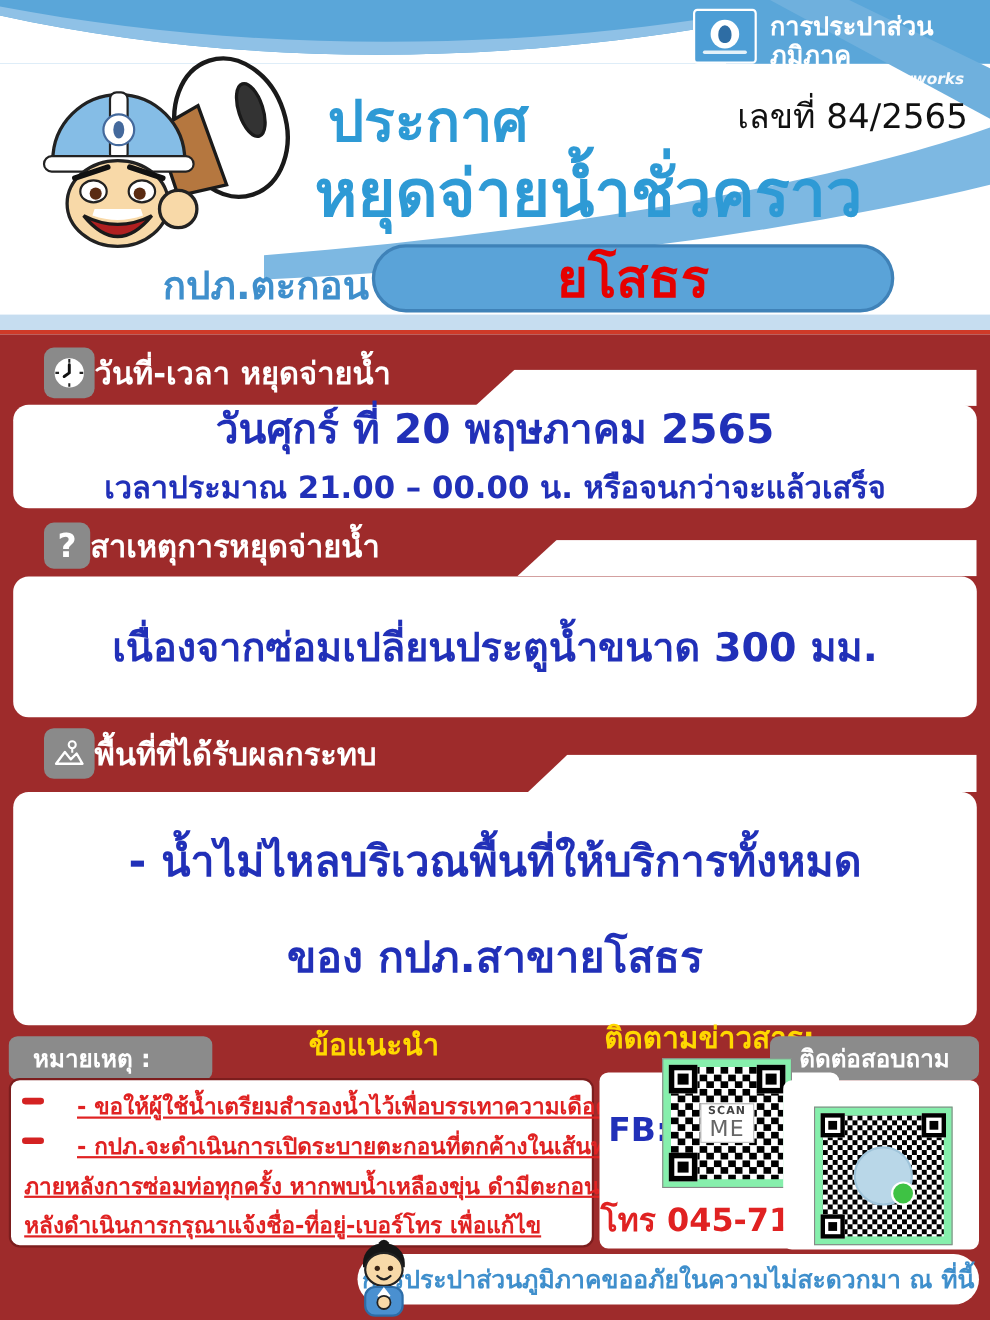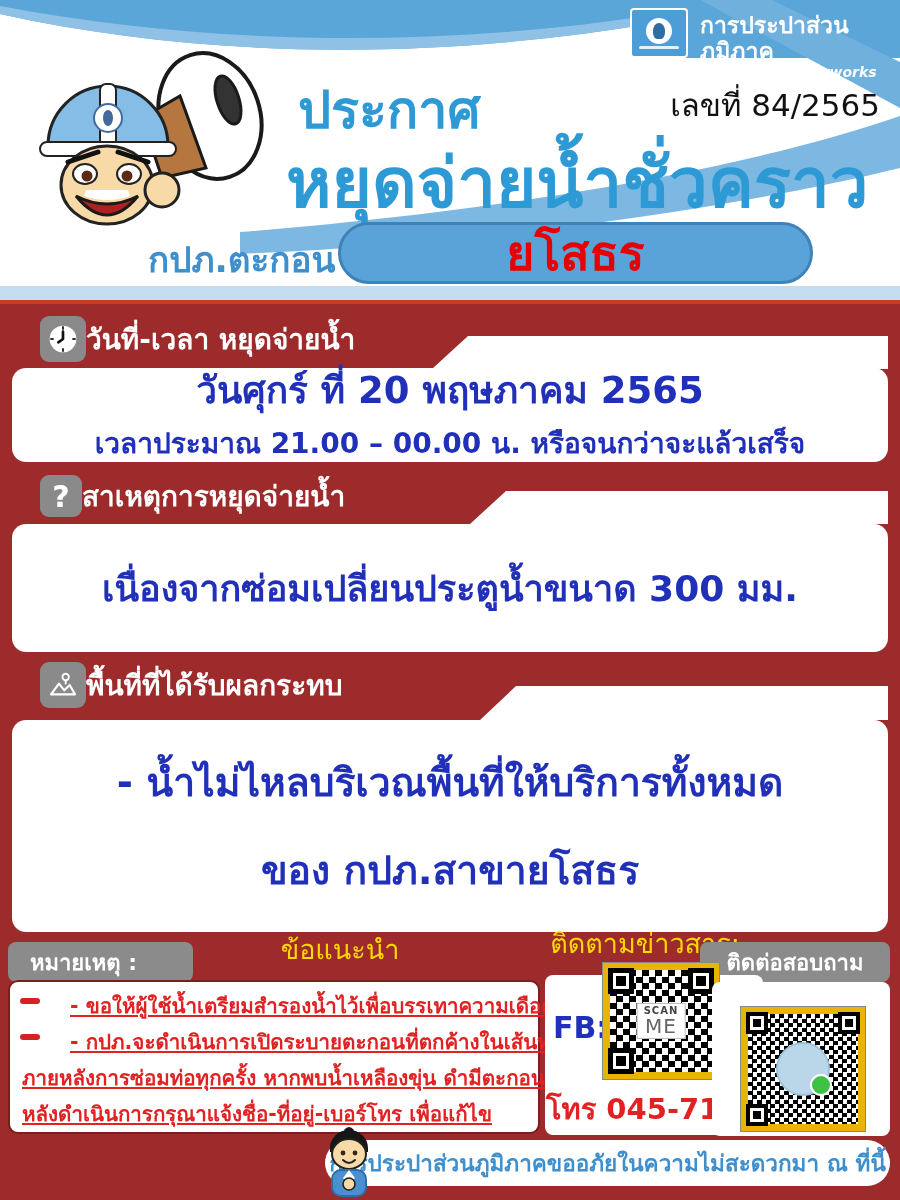--- a/index.html
+++ b/index.html
@@ -15,21 +15,21 @@
   .logo-circle { width:26px; height:26px; background:#fff; border-radius:50%;
     display:flex; align-items:center; justify-content:center; }
   .logo-glyph { width:12px; height:16px; background:#2e6da4; border-radius:50% 50% 40% 40%; }
   .logo-minitext { width:40px; height:3px; background:rgba(255,255,255,.85); border-radius:2px; }
   .org-names { position:absolute; left:700px; top:12px; color:#fff; }
   .org-th { font-size:23px; font-weight:bold; line-height:26px; }
   .org-en { font-size:14px; font-weight:bold; opacity:.95;font-style:italic; }
   .doc-number { position:absolute; left:590px; top:80px; width:290px; text-align:right;
     font-size:31px; font-weight:normal; color:#111; }
   .title1 { position:absolute; left:298px; top:68px; font-size:52px; font-weight:800; color:#2e9ad5; }
-  .title2 { position:absolute; left:286px; top:128px; font-size:69px; font-weight:800; color:#2e9ad5; }
+  .title2 { position:absolute; left:286px; top:128px; font-size:59px; font-weight:800; color:#2e9ad5; }
   .branch-label { position:absolute; left:148px; top:232px; font-size:35px; font-weight:bold; color:#3f8fcc; }
   .branch-pill { position:absolute; left:338px; top:222px; width:475px; height:62px;
     background:#5aa3d8; border:3px solid #3f82b8; border-radius:32px;
     display:flex; align-items:center; justify-content:center; }
   .branch-name { font-size:48px; font-weight:800; color:#e60000; }
 
   
   .red-line { position:absolute; left:0; top:300px; width:900px; height:4px; background:#cf3a28; }
   .red-body { position:absolute; left:0; top:304px; width:900px; height:896px; background:#9e2b2b; }
 
@@ -40,36 +40,36 @@
   .q-glyph { color:#fff; font-size:30px; font-weight:bold; }
   .wedge { position:absolute; right:12px; background:#fff;
     clip-path:polygon(36px 0, 100% 0, 100% 100%, 0 100%); }
   .white-box { position:absolute; left:12px; width:876px; background:#fff; border-radius:14px;
     display:flex; flex-direction:column; align-items:center; justify-content:center;gap:12px; }
   .blue-big { color:#2130b8; font-weight:bold; text-align:center; }
 
   
   .gray-tab { position:absolute; height:40px; background:#8b8b8b; border-radius:8px;
     display:flex; align-items:center; color:#fff; font-weight:bold; font-size:22px; }
-  .yellow-label { position:absolute; color:#ffd800; font-weight:normal; font-size:27px; text-align:center; }
+  .yellow-label { position:absolute; color:#ffd800; font-weight:bold; font-size:27px; text-align:center; }
   .notes-panel { position:absolute; left:8px; top:980px; width:532px; height:154px;
     background:#fff; border:2px solid #7c1d1d; border-radius:10px; padding:6px 12px 6px 12px; }
   .note-line { color:#e02222; font-size:20.5px; line-height:36px; font-weight:bold;
     text-decoration:underline; white-space:nowrap; }
   .note-indent { padding-left:48px; }
   .dash-mark { position:absolute; width:20px; height:6px; background:#d42222; border-radius:3px; }
   .mid-panel { position:absolute; left:545px; top:975px; width:218px; height:160px;
     background:#fff; border-radius:8px; }
   .right-panel { position:absolute; left:712px; top:982px; width:178px; height:154px;
     background:#fff; border-radius:8px; }
   .fb-label { position:absolute; left:553px; top:1010px; font-size:30px; font-weight:bold; color:#2130b8; }
   .phone { position:absolute; left:546px; top:1086px; width:218px; font-size:29px; font-weight:bold;
     color:#e02222; white-space:nowrap; }
 
-  .qr { position:absolute; background:#eab308; border:1px solid #888;padding-left:34px; }
+  .qr { position:absolute; background:#86efac; border:1px solid #888;padding-left:34px; }
   .qr-inner { position:absolute; inset:7px;
     background: conic-gradient(#000 25%, #fff 0 50%, #000 0 75%, #fff 0) 0 0/13px 13px; }
   .qr-inner.fine { background-size:9px 9px; }
   .finder { position:absolute; width:26px; height:26px; border:5px solid #000; background:#fff; }
   .finder::after { content:""; position:absolute; inset:3px; background:#000; }
   .scan-box { position:absolute; left:50%; top:50%; transform:translate(-50%,-50%);
     background:#fff; border:1px solid #bbb; padding:2px 6px; text-align:center; line-height:1; }
   .scan-small { font-size:10px; font-weight:bold; color:#444; letter-spacing:1px; }
   .scan-big { font-size:20px; color:#666; letter-spacing:1px; }
   .line-center { position:absolute; left:50%; top:50%; transform:translate(-50%,-50%);

